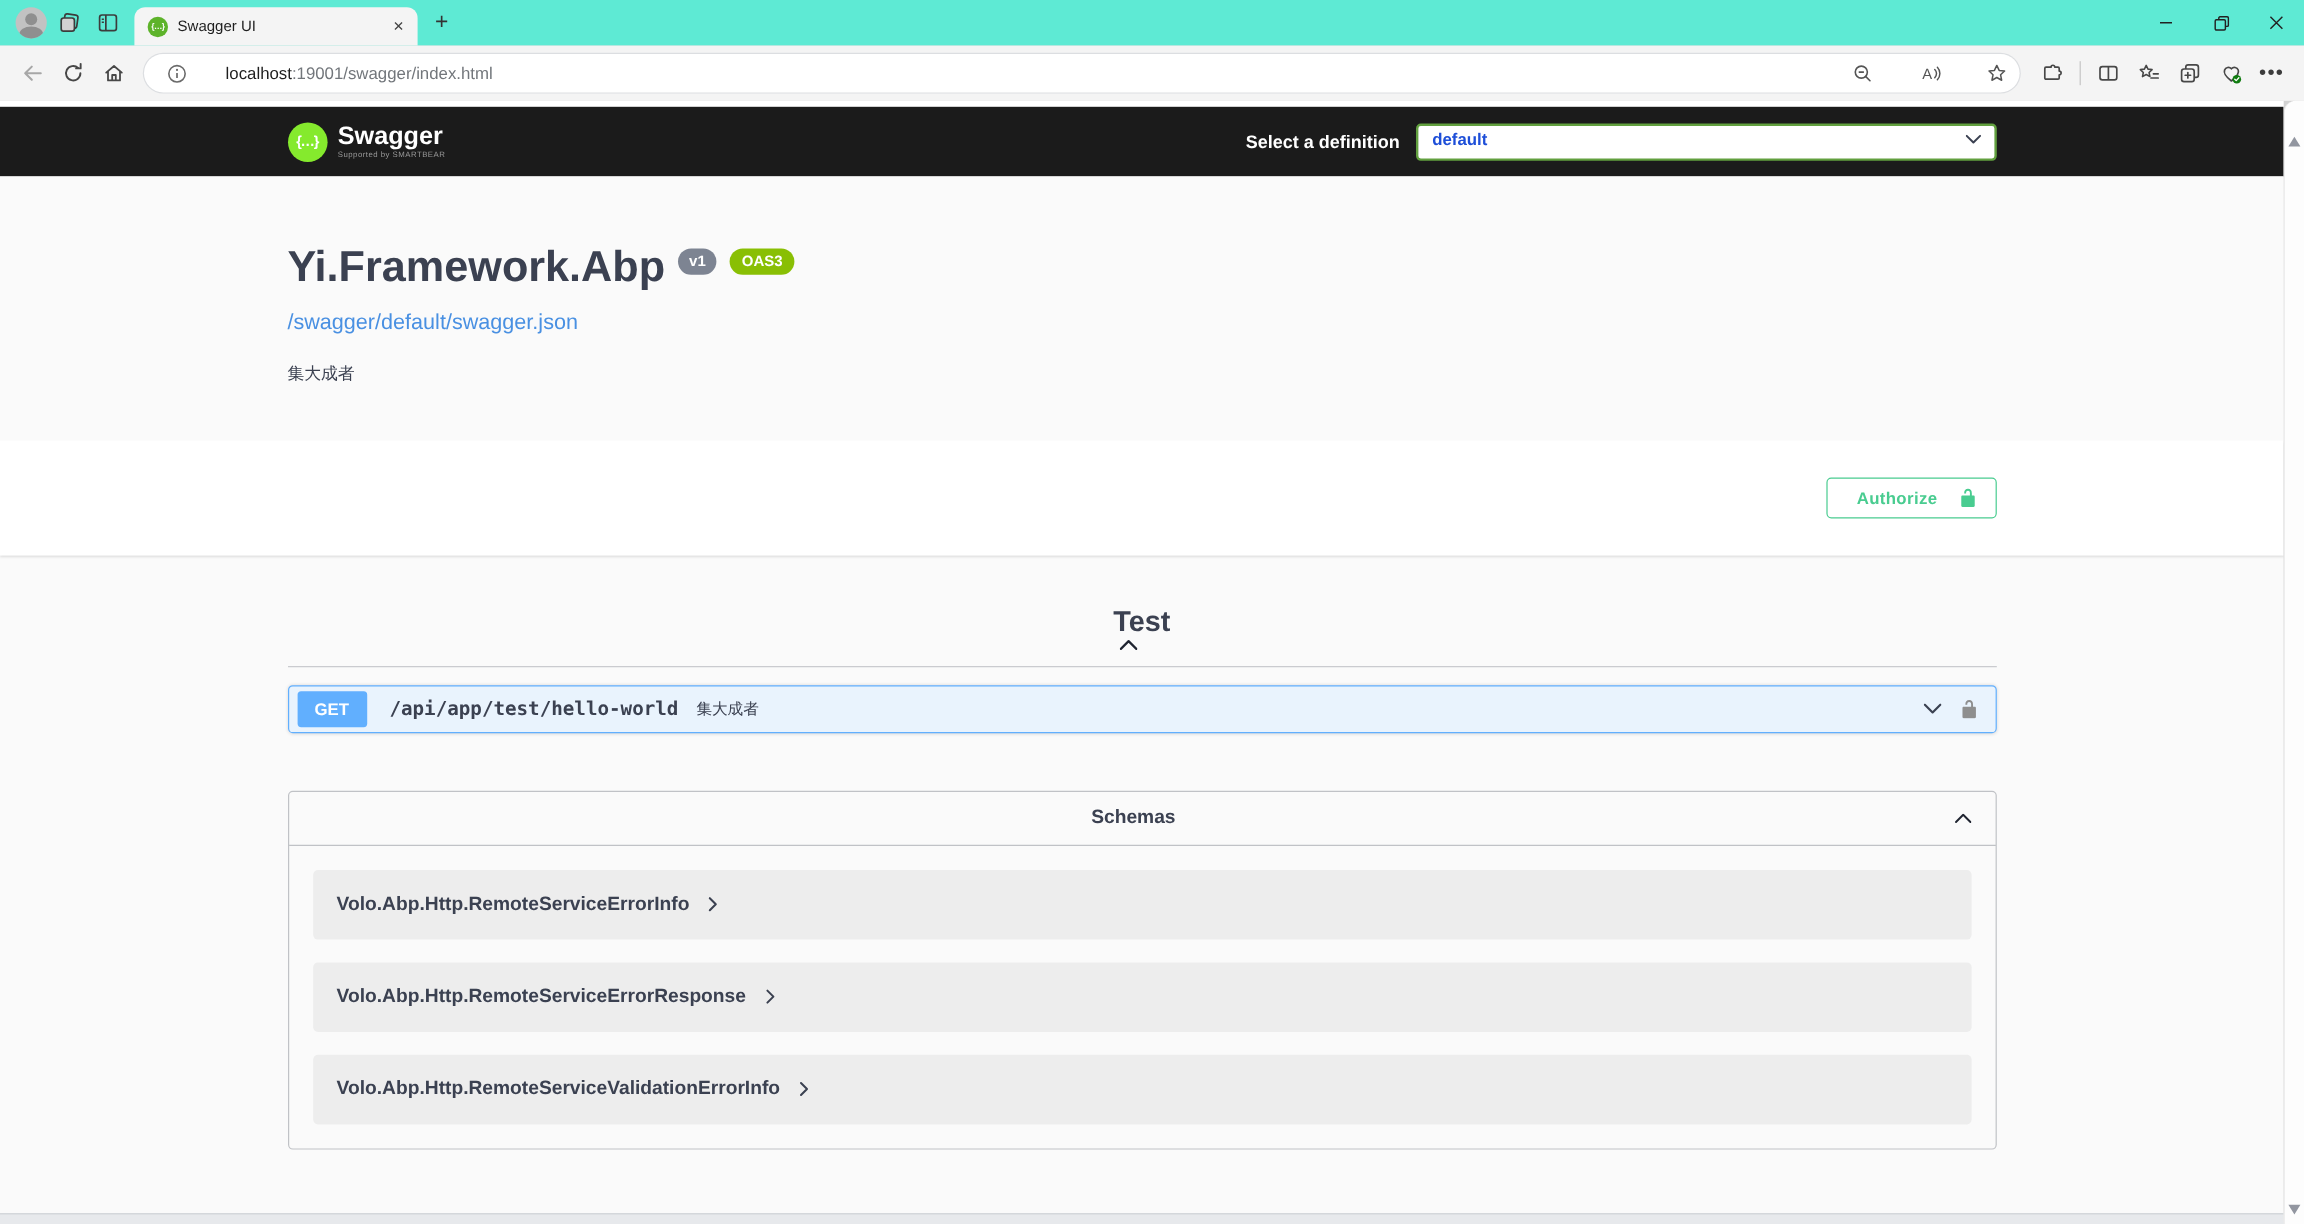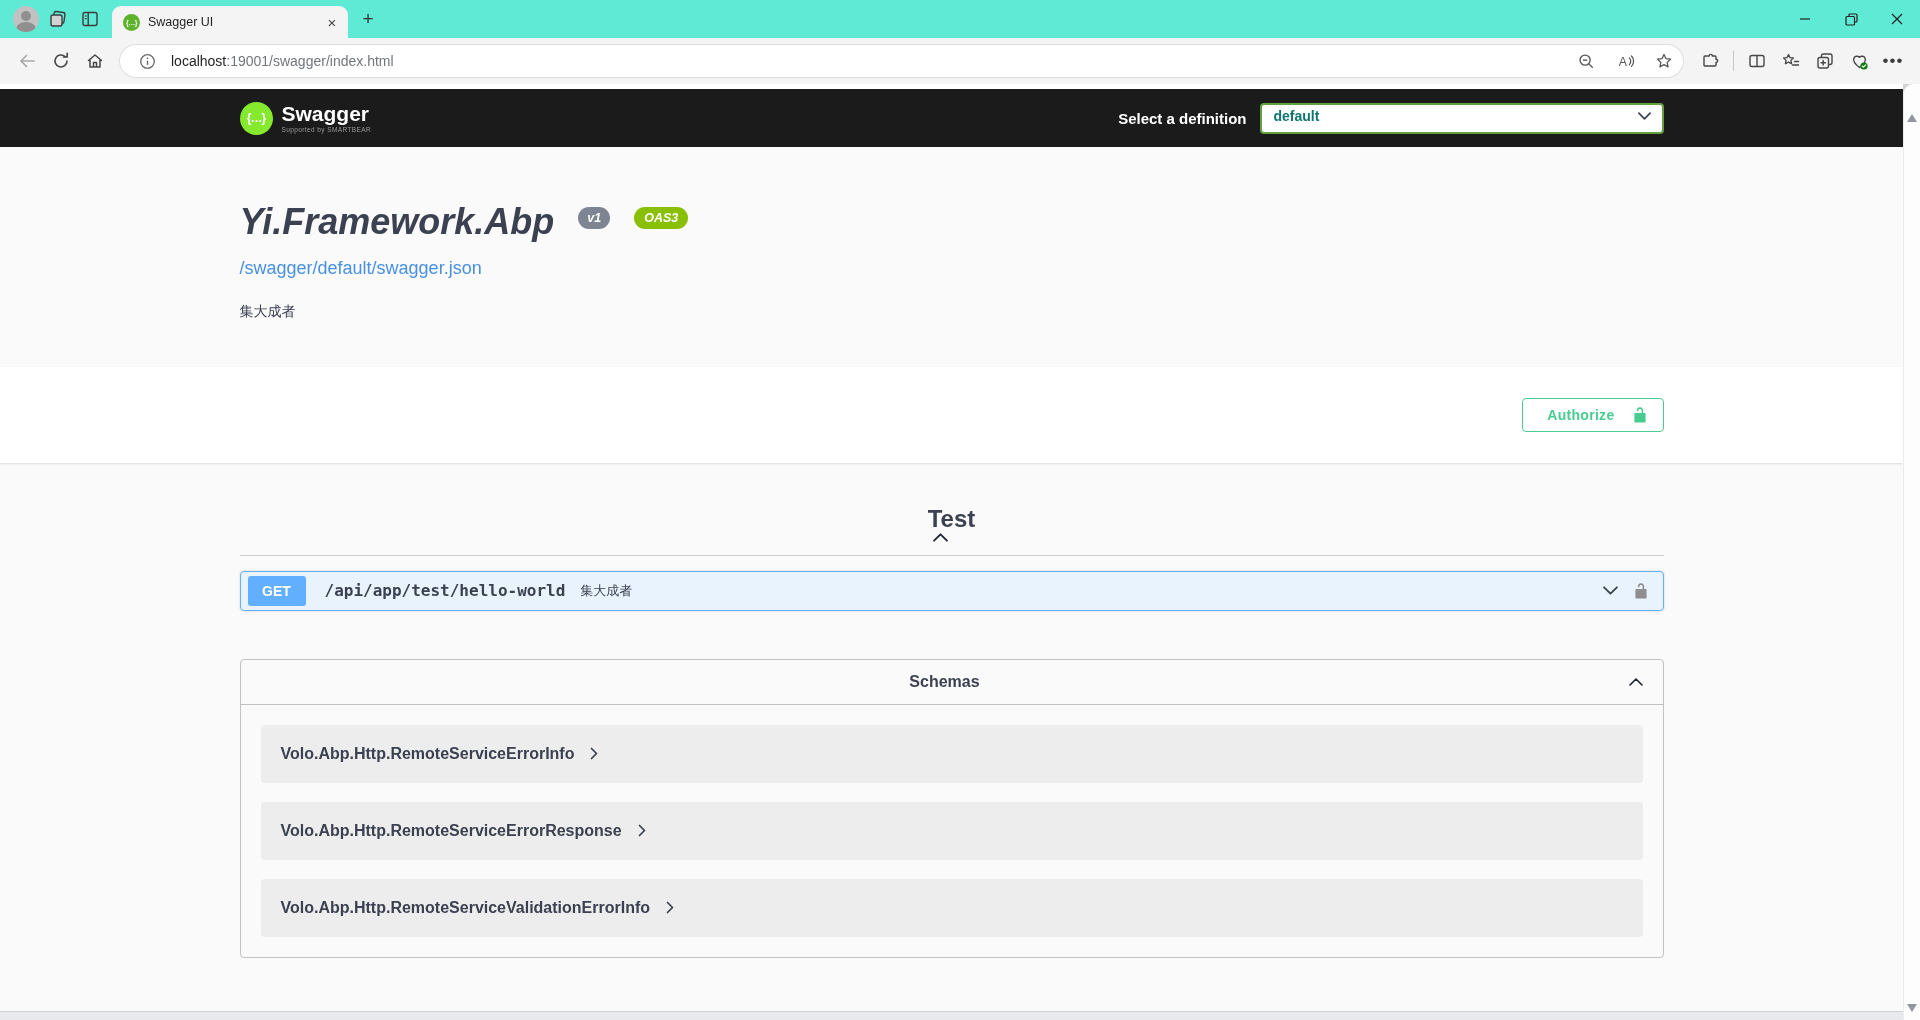--- a/index.html
+++ b/index.html
@@ -18,21 +18,21 @@
   .tab-title { flex:1; font-size:12.5px; color:#1f1f1f; white-space:nowrap; overflow:hidden; }
   .tab-close { width:20px; height:20px; border-radius:4px; display:flex; align-items:center; justify-content:center; font-size:15px; color:#444; }
   .newtab { width:28px; height:28px; margin-left:6px; display:flex; align-items:center; justify-content:center; font-size:19px; color:#333; font-weight:400; }
   .tb-spacer { flex:1; }
   .win-controls { display:flex; align-self:stretch; }
   .win-btn { width:46px; display:flex; align-items:center; justify-content:center; color:#222; }
 
   
   .navbar { height:46px; background:#f4f4f4; display:flex; align-items:center; padding:0 10px; flex:none; }
   .nav-icon { width:34px; height:34px; display:flex; align-items:center; justify-content:center; border-radius:50%; flex:none; }
-  .address-bar { flex:1; height:32px; margin:16px 8px; background:#fff; border-radius:16px; box-shadow:0 0 0 1px #dcdee1; display:flex; align-items:center; padding:0 4px 0 12px; gap:9px; min-width:0; }
+  .address-bar { flex:1; height:32px; margin:16px 8px; background:#fff; border-radius:16px; box-shadow:0 0 0 1px #dcdee1; display:flex; align-items:center; padding:0 4px 0 12px; gap:26px; min-width:0; }
   .url { font-size:14px; white-space:nowrap; overflow:hidden; flex:1; }
   .url .host { color:#1e1e1e; }
   .url .rest { color:#72767b; }
   .ab-icon { width:30px; height:30px; display:flex; align-items:center; justify-content:center; border-radius:50%; flex:none; }
   .nav-right { display:flex; align-items:center; margin-left:2px; }
   .nav-divider { width:1px; height:20px; background:#c5c5c5; margin:0 6px; }
   .more-glyph { font-size:17px; color:#3c3c3c; letter-spacing:1px; }
 
   
   .content-row { flex:1; display:flex; min-height:0; }
@@ -42,25 +42,25 @@
 
   
   .sw-topbar { height:58px; background:#1b1b1b; flex:none; display:flex; align-items:center; }
   .sw-topbar .wrapper { display:flex; align-items:center; }
   .logo-circle { width:33px; height:33px; border-radius:50%; background:#85ea2d; color:#fff; font-weight:bold; font-size:12px; display:flex; align-items:center; justify-content:center; letter-spacing:-1px; flex:none; }
   .logo-block { margin-left:9px; display:flex; flex-direction:column; }
   .logo-name { color:#fff; font-size:21px; font-weight:600; line-height:1; }
   .logo-sub { color:#9a9a9a; font-size:6.5px; letter-spacing:0.4px; text-align:right; margin-top:2px; }
   .select-group { margin-left:auto; display:flex; align-items:center; }
   .select-label { color:#fff; font-size:15px; font-weight:700; margin-right:13px; }
-  .definition-select { width:404px; height:31px; background:#fff; border:2px solid #62a03f; border-radius:4px; display:flex; align-items:center; justify-content:space-between; padding:0 11px 4px 12px; font-size:14px; font-weight:700; color:#0f766e; }
+  .definition-select { width:484px; height:31px; background:#fff; border:2px solid #62a03f; border-radius:4px; display:flex; align-items:center; justify-content:space-between; padding:0 11px 4px 12px; font-size:14px; font-weight:700; color:#1d4ed8; }
 
   
   .info-section { padding:56px 0 46px; background:#fafafa; }
-  .info-title-row { display:flex; align-items:flex-start; gap:24px;font-style:italic; }
+  .info-title-row { display:flex; align-items:flex-start; gap:11px; }
   .info-title { font-size:36px; font-weight:700; color:#3b4151; line-height:1.05; }
   .badge { border-radius:50px; color:#fff; font-size:12.5px; font-weight:700; padding:4px 10px; margin-top:4px; }
   .badge-version { background:#7d8492; padding:4px 9px; }
   .badge-oas { background:#89bf04; }
   .spec-link { display:inline-block; margin-top:17px; font-size:18px; color:#4990e2; text-decoration:none; }
   .info-desc { margin-top:24px; font-size:14px; color:#3b4151; }
 
   
   .scheme-section { background:#fff; box-shadow:0 1px 2px rgba(0,0,0,0.12); padding:31px 0; }
   .scheme-section .wrapper { display:flex; justify-content:flex-end; }

